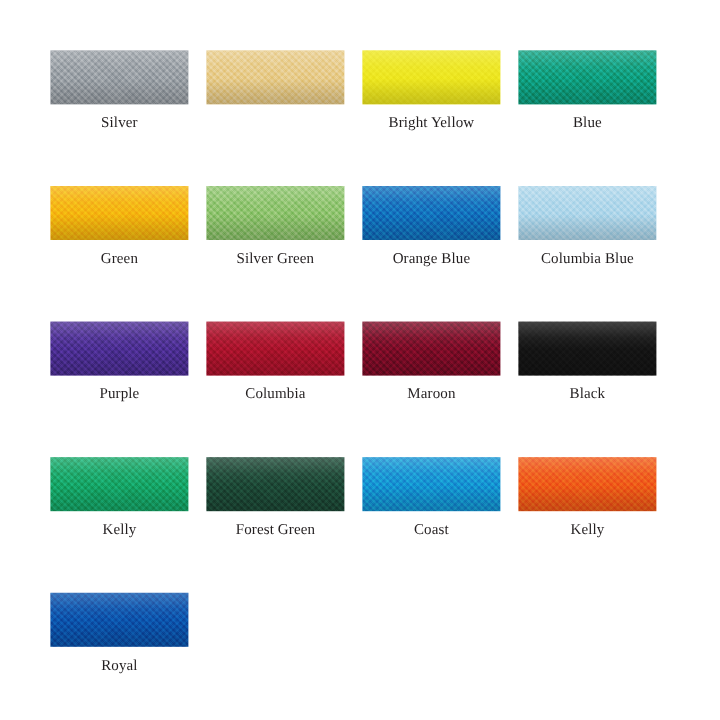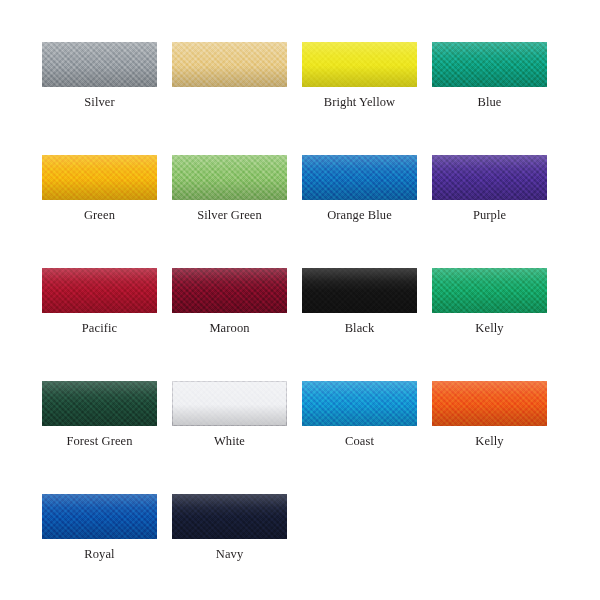--- a/index.html
+++ b/index.html
@@ -127,32 +127,39 @@
         <div class="swatch-label">Silver Green</div>
       </div>
       <div class="swatch-cell">
         <div class="swatch-chip" style="background-color: rgb(18, 113, 189);">
           <div class="weave"></div>
           <div class="shade"></div>
         </div>
         <div class="swatch-label">Orange Blue</div>
       </div>
       <div class="swatch-cell">
+        <div class="swatch-chip" style="background-color: rgb(174, 214, 234);">
+          <div class="weave"></div>
+          <div class="shade"></div>
+        </div>
+        <div class="swatch-label">Columbia Blue</div>
+      </div>
+      <div class="swatch-cell">
         <div class="swatch-chip" style="background-color: rgb(75, 46, 145);">
           <div class="weave"></div>
           <div class="shade"></div>
         </div>
         <div class="swatch-label">Purple</div>
       </div>
       <div class="swatch-cell">
         <div class="swatch-chip" style="background-color: rgb(169, 19, 43);">
           <div class="weave"></div>
           <div class="shade"></div>
         </div>
-        <div class="swatch-label">Pacific</div>
+        <div class="swatch-label">Columbia</div>
       </div>
       <div class="swatch-cell">
         <div class="swatch-chip" style="background-color: rgb(122, 12, 38);">
           <div class="weave"></div>
           <div class="shade"></div>
         </div>
         <div class="swatch-label">Maroon</div>
       </div>
       <div class="swatch-cell">
         <div class="swatch-chip" style="background-color: rgb(20, 20, 20);">
@@ -169,48 +176,34 @@
         <div class="swatch-label">Kelly</div>
       </div>
       <div class="swatch-cell">
         <div class="swatch-chip" style="background-color: rgb(29, 72, 54);">
           <div class="weave"></div>
           <div class="shade"></div>
         </div>
         <div class="swatch-label">Forest Green</div>
       </div>
       <div class="swatch-cell">
-        <div class="swatch-chip has-border" style="background-color: rgb(239, 240, 243);">
-          <div class="weave"></div>
-          <div class="shade"></div>
-        </div>
-        <div class="swatch-label">White</div>
-      </div>
-      <div class="swatch-cell">
         <div class="swatch-chip" style="background-color: rgb(20, 147, 210);">
           <div class="weave"></div>
           <div class="shade"></div>
         </div>
         <div class="swatch-label">Coast</div>
       </div>
       <div class="swatch-cell">
         <div class="swatch-chip" style="background-color: rgb(239, 90, 24);">
           <div class="weave"></div>
           <div class="shade"></div>
         </div>
         <div class="swatch-label">Kelly</div>
       </div>
       <div class="swatch-cell">
         <div class="swatch-chip" style="background-color: rgb(12, 83, 171);">
           <div class="weave"></div>
           <div class="shade"></div>
         </div>
         <div class="swatch-label">Royal</div>
-      </div>
-      <div class="swatch-cell">
-        <div class="swatch-chip" style="background-color: rgb(22, 28, 51);">
-          <div class="weave"></div>
-          <div class="shade"></div>
-        </div>
-        <div class="swatch-label">Navy</div>
       </div>
     </div>
 </div>
 
 </body></html>

